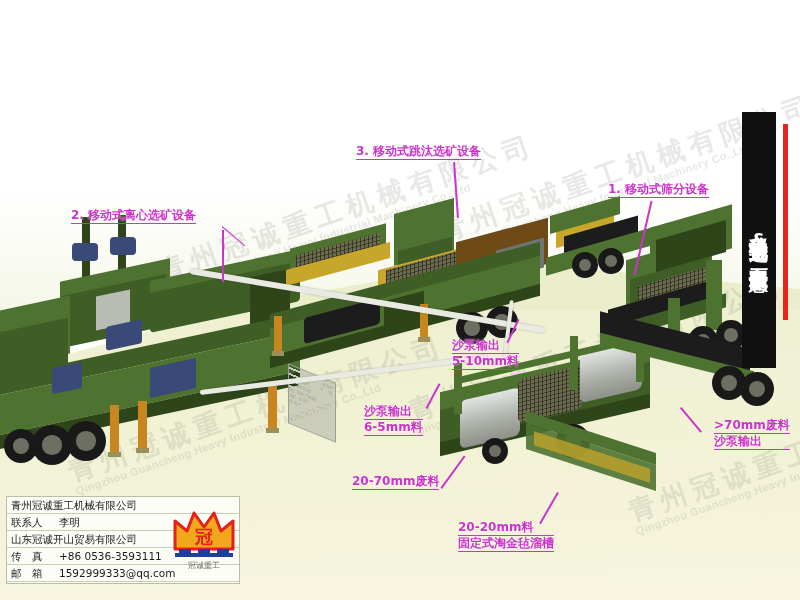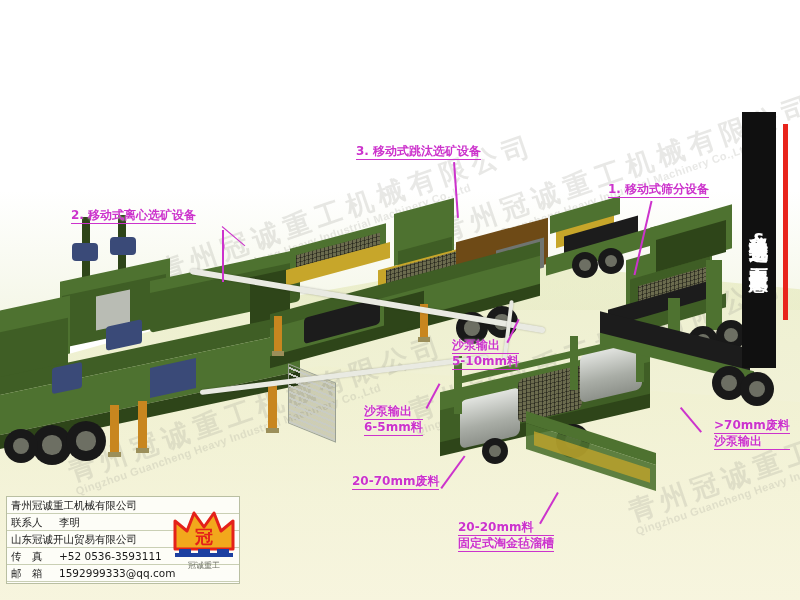--- a/index.html
+++ b/index.html
@@ -298,21 +298,21 @@
     <span>移动组合式选金&amp;宝石设备示意图</span>
   </div>
 
   <div class="card">
     <div class="row">青州冠诚重工机械有限公司</div>
     <div class="row">
       <span class="k">联系人</span><span>李明</span>
     </div>
     <div class="row">山东冠诚开山贸易有限公司</div>
     <div class="row">
-      <span class="k">传　真</span><span>+52 0536-3593111</span>
+      <span class="k">传　真</span><span>+86 0536-3593111</span>
     </div>
     <div class="row">
       <span class="k">邮　箱</span><span>1592999333@qq.com</span>
     </div>
 
     <svg class="logo" viewBox="0 0 66 72">
       <polygon points="4,44 4,16 16,26 23,8 33,22 43,8 50,26 62,16 62,44" fill="#f2a81c" stroke="#e4211a" stroke-width="3" stroke-linejoin="round"></polygon>
       <text x="33" y="38" font-size="18" font-weight="bold" fill="#e4211a" text-anchor="middle" font-family="DejaVu Sans, sans-serif">冠</text>
       <rect x="4" y="48" width="58" height="4" fill="#1c3fa0"></rect>
       <rect x="8" y="44" width="12" height="5" fill="#1c3fa0"></rect>

